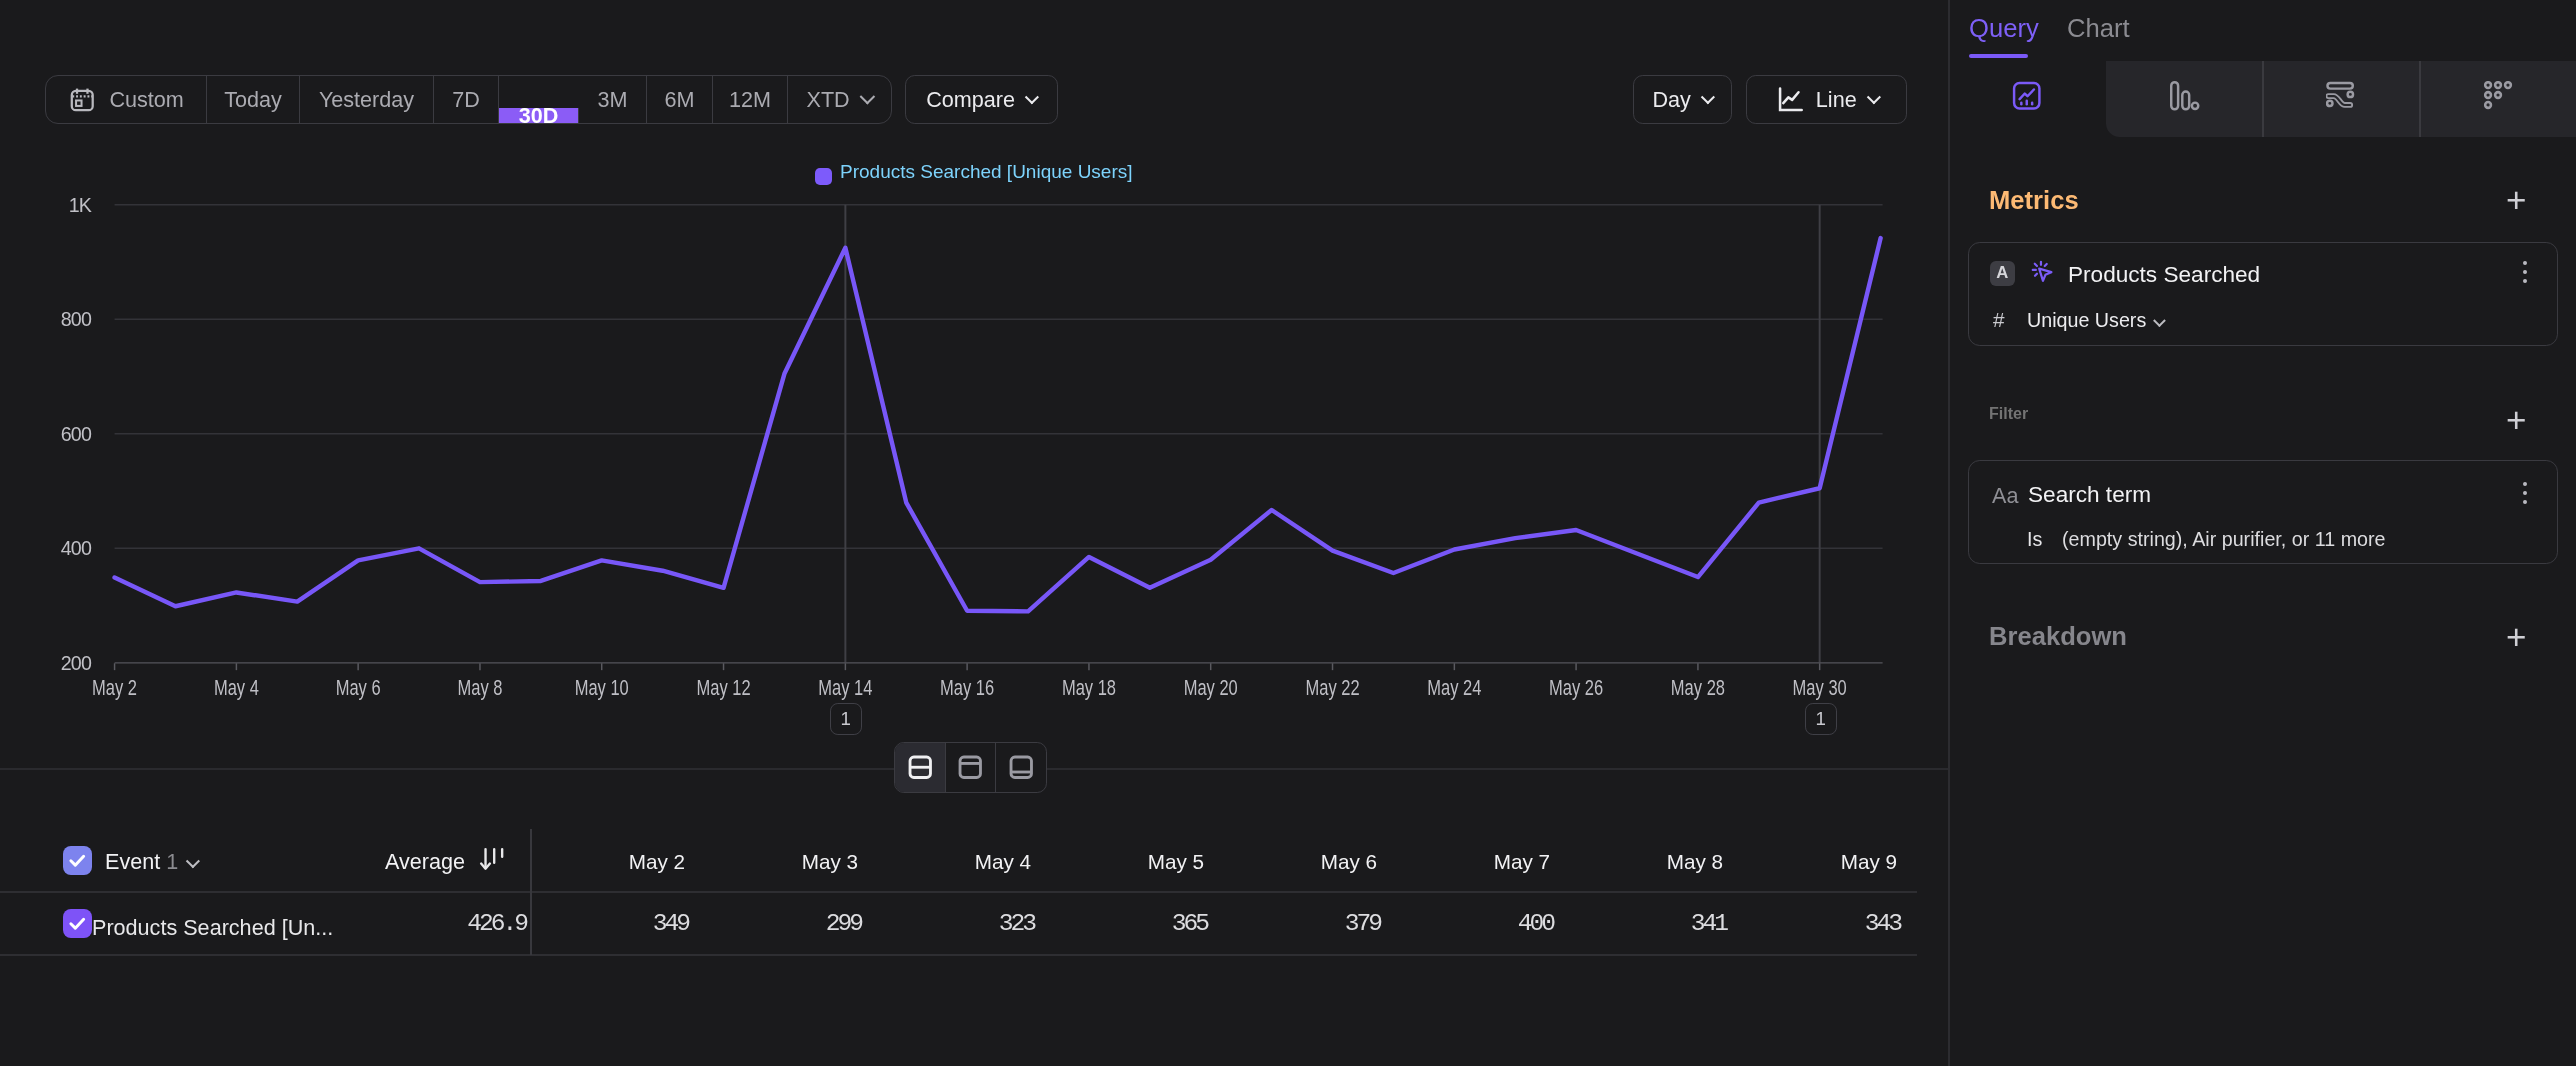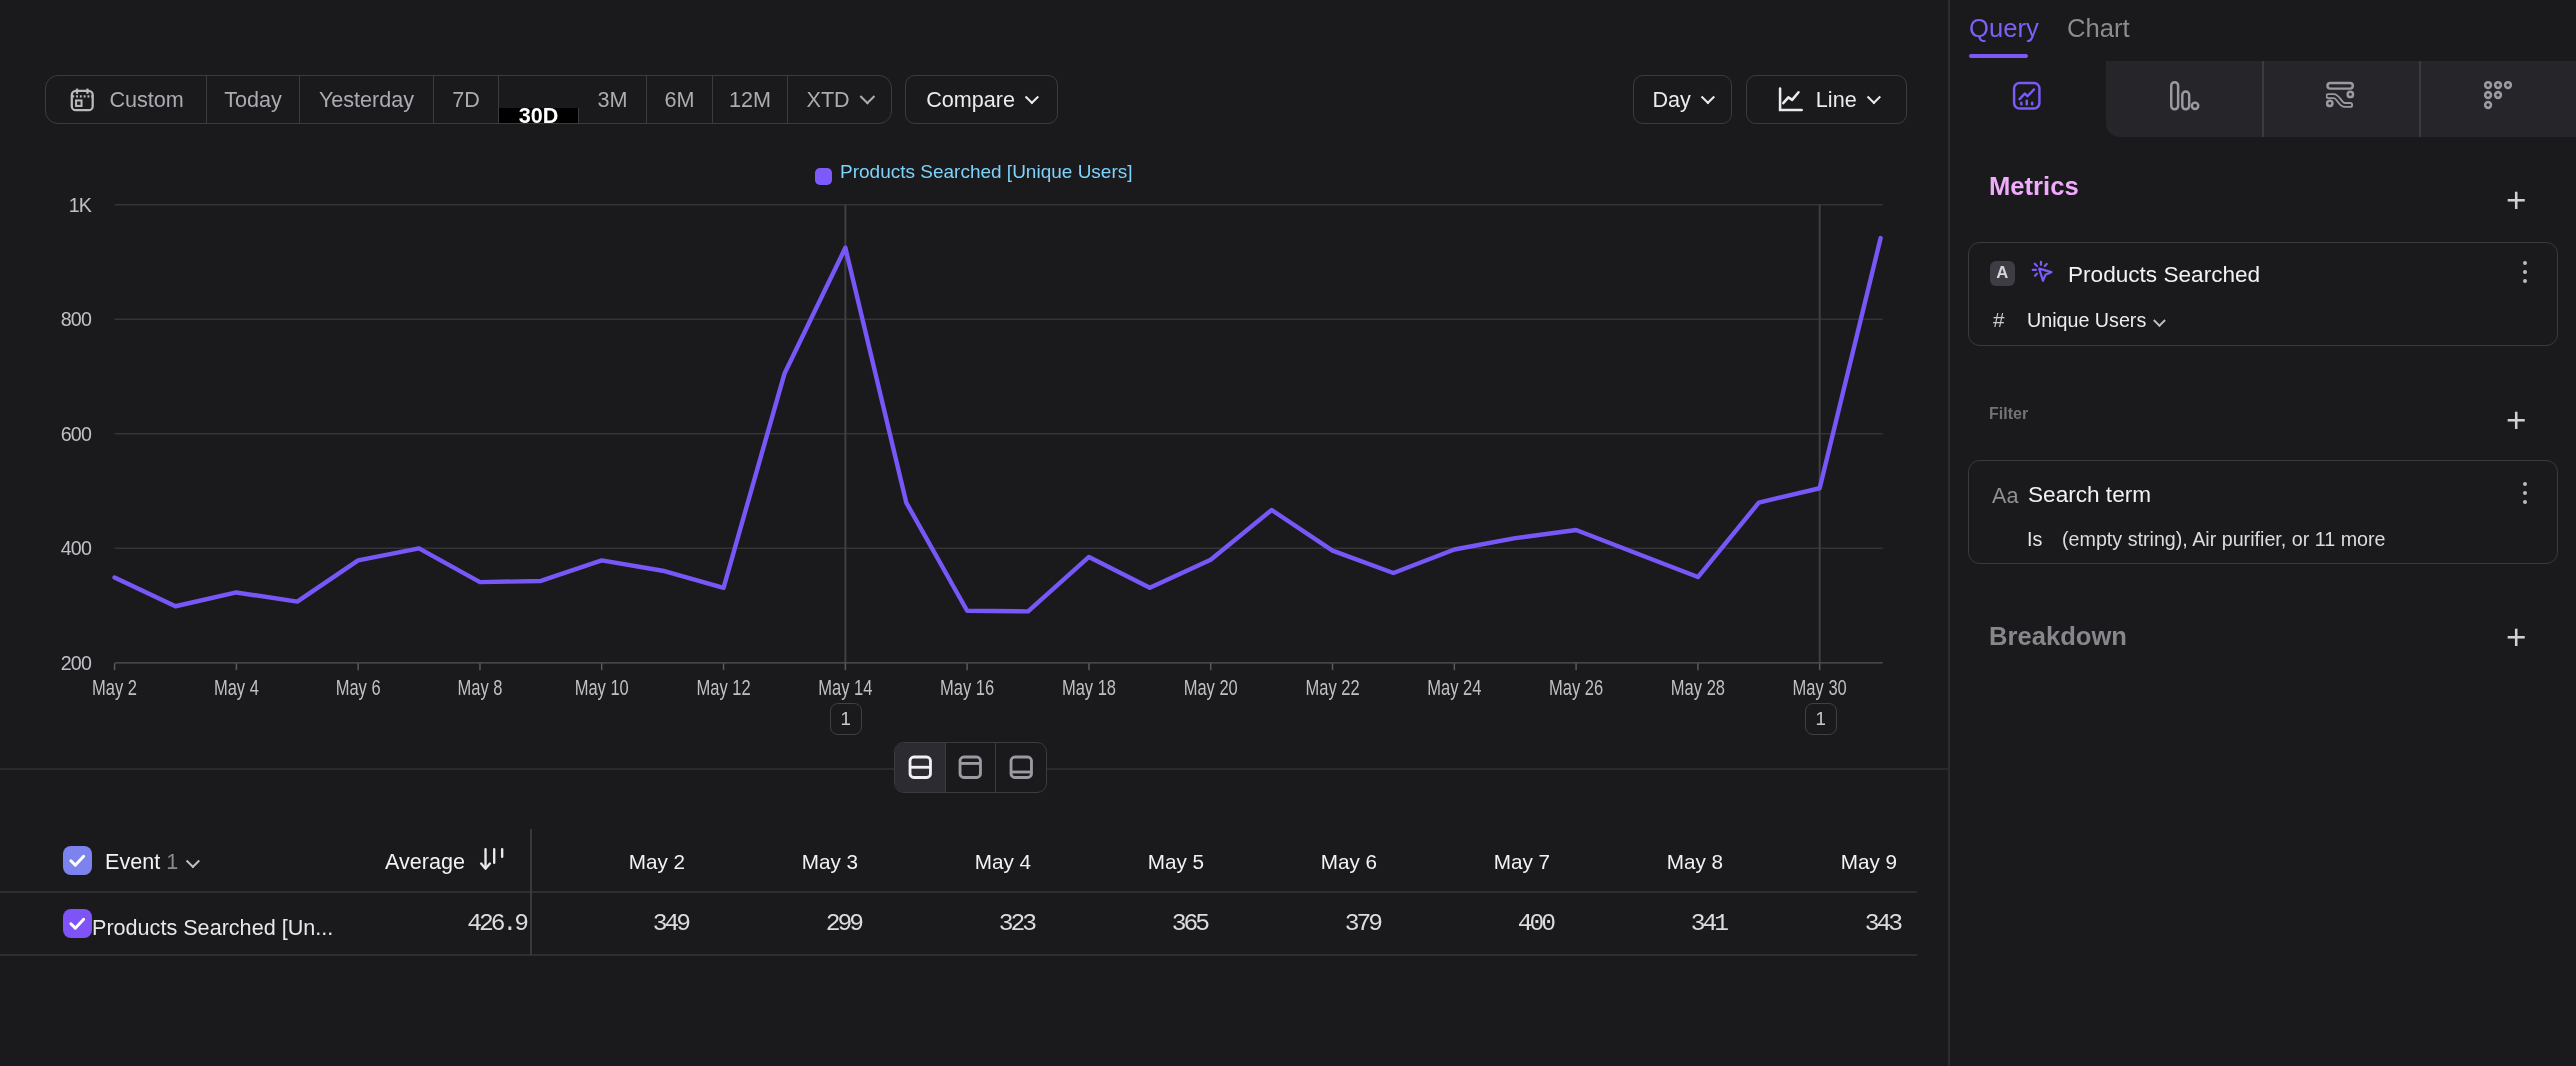--- a/index.html
+++ b/index.html
@@ -26,21 +26,21 @@
   <div class="seg" style="width:134px;">Yesterday</div>
   <div class="seg" style="width:65px;">7D</div>
   <div class="seg sel" style="width:80px;">30D</div>
   <div class="seg" style="width:68px;">3M</div>
   <div class="seg" style="width:66px;">6M</div>
   <div class="seg" style="width:75px;">12M</div>
   <div class="seg" style="width:103px; border-right:none;">XTD&nbsp;&nbsp;<span class="chev" style="width:10.8px;height:10.8px;"></span></div>
 </div>
 <style>
   .seg { display:flex; align-items:center; justify-content:center; border-right:1.5px solid #3b3b41; }
-  .seg.sel { background:#000000; color:#ffffff; font-weight:bold;margin-top:32px; }
+  .seg.sel { background:#8b5cf6; color:#ffffff; font-weight:bold;margin-top:32px; }
 </style>
 <div class="btn" style="left:905px; top:75px; width:153px; height:49px;">Compare&nbsp;&nbsp;<span class="chev" style="width:9.8px;height:9.8px;"></span></div>
 
 <div class="btn" style="left:1633px; top:75px; width:99px; height:49px;">Day&nbsp;&nbsp;<span class="chev" style="width:9.8px;height:9.8px;"></span></div>
 <div class="btn" style="left:1746px; top:75px; width:161px; height:49px;">
   <svg width="30.5" height="30.5" viewBox="0 0 24 24" fill="none" stroke="#ebebee" stroke-width="2" style="margin-right:10.8px;">
       <path d="M4 3.5 V20.5 H21" stroke-linecap="round"></path>
       <path d="M6.5 15 L10.5 10.5 L13.5 12.5 L18.5 6.5" stroke-linecap="round" stroke-linejoin="round"></path>
     </svg>
   Line&nbsp;&nbsp;<span class="chev" style="width:9.8px;height:9.8px;"></span></div>
@@ -210,21 +210,21 @@
 
 <svg class="abs" style="left:2484px; top:81px;" width="29.5" height="29.5" viewBox="0 0 24 24" fill="none" stroke="#9a9aa2" stroke-width="2.1">
     <circle cx="3.3" cy="3.3" r="2.35"></circle>
     <circle cx="11.4" cy="3.3" r="2.35"></circle>
     <circle cx="19.5" cy="3.3" r="2.35"></circle>
     <circle cx="3.3" cy="11.4" r="2.35"></circle>
     <circle cx="11.4" cy="11.4" r="2.35"></circle>
     <circle cx="3.3" cy="19.5" r="2.35"></circle>
   </svg>
 
-<div class="abs" style="left:1989px; top:172px; font-size:25.6px; color:#f0abfc; font-weight:bold;">Metrics</div>
+<div class="abs" style="left:1989px; top:186px; font-size:25.6px; color:#fdba74; font-weight:bold;">Metrics</div>
 <div class="abs" style="left:2506px; top:180px; font-size:35px; color:#cfcfd4; font-weight:200;">+</div>
 
 <div class="abs" style="left:1968px; top:242px; width:590px; height:104px; border:1.5px solid #3a3a40; border-radius:11.8px;"></div>
 <div class="abs" style="left:1990px; top:261px; width:24.6px; height:24.6px; background:#3d3d43; border-radius:5.9px; color:#d6d6da; font-size:16.7px; font-weight:bold; display:flex; align-items:center; justify-content:center;">A</div>
 <svg class="abs" style="left:2029px; top:258px;" width="26.6" height="26.6" viewBox="0 0 24 24" fill="none" stroke="#7b5cf7" stroke-width="2">
     <path d="M9.2 9.6 L20.2 12.8 L14.8 15.2 L12.6 20.6 Z" stroke-linejoin="round"></path>
     <g stroke-linecap="round">
       <line x1="7.2" y1="7.2" x2="5.2" y2="5.2"></line>
       <line x1="6.2" y1="10.8" x2="3.4" y2="10.8"></line>
       <line x1="10.8" y1="6.2" x2="10.8" y2="3.4"></line>

